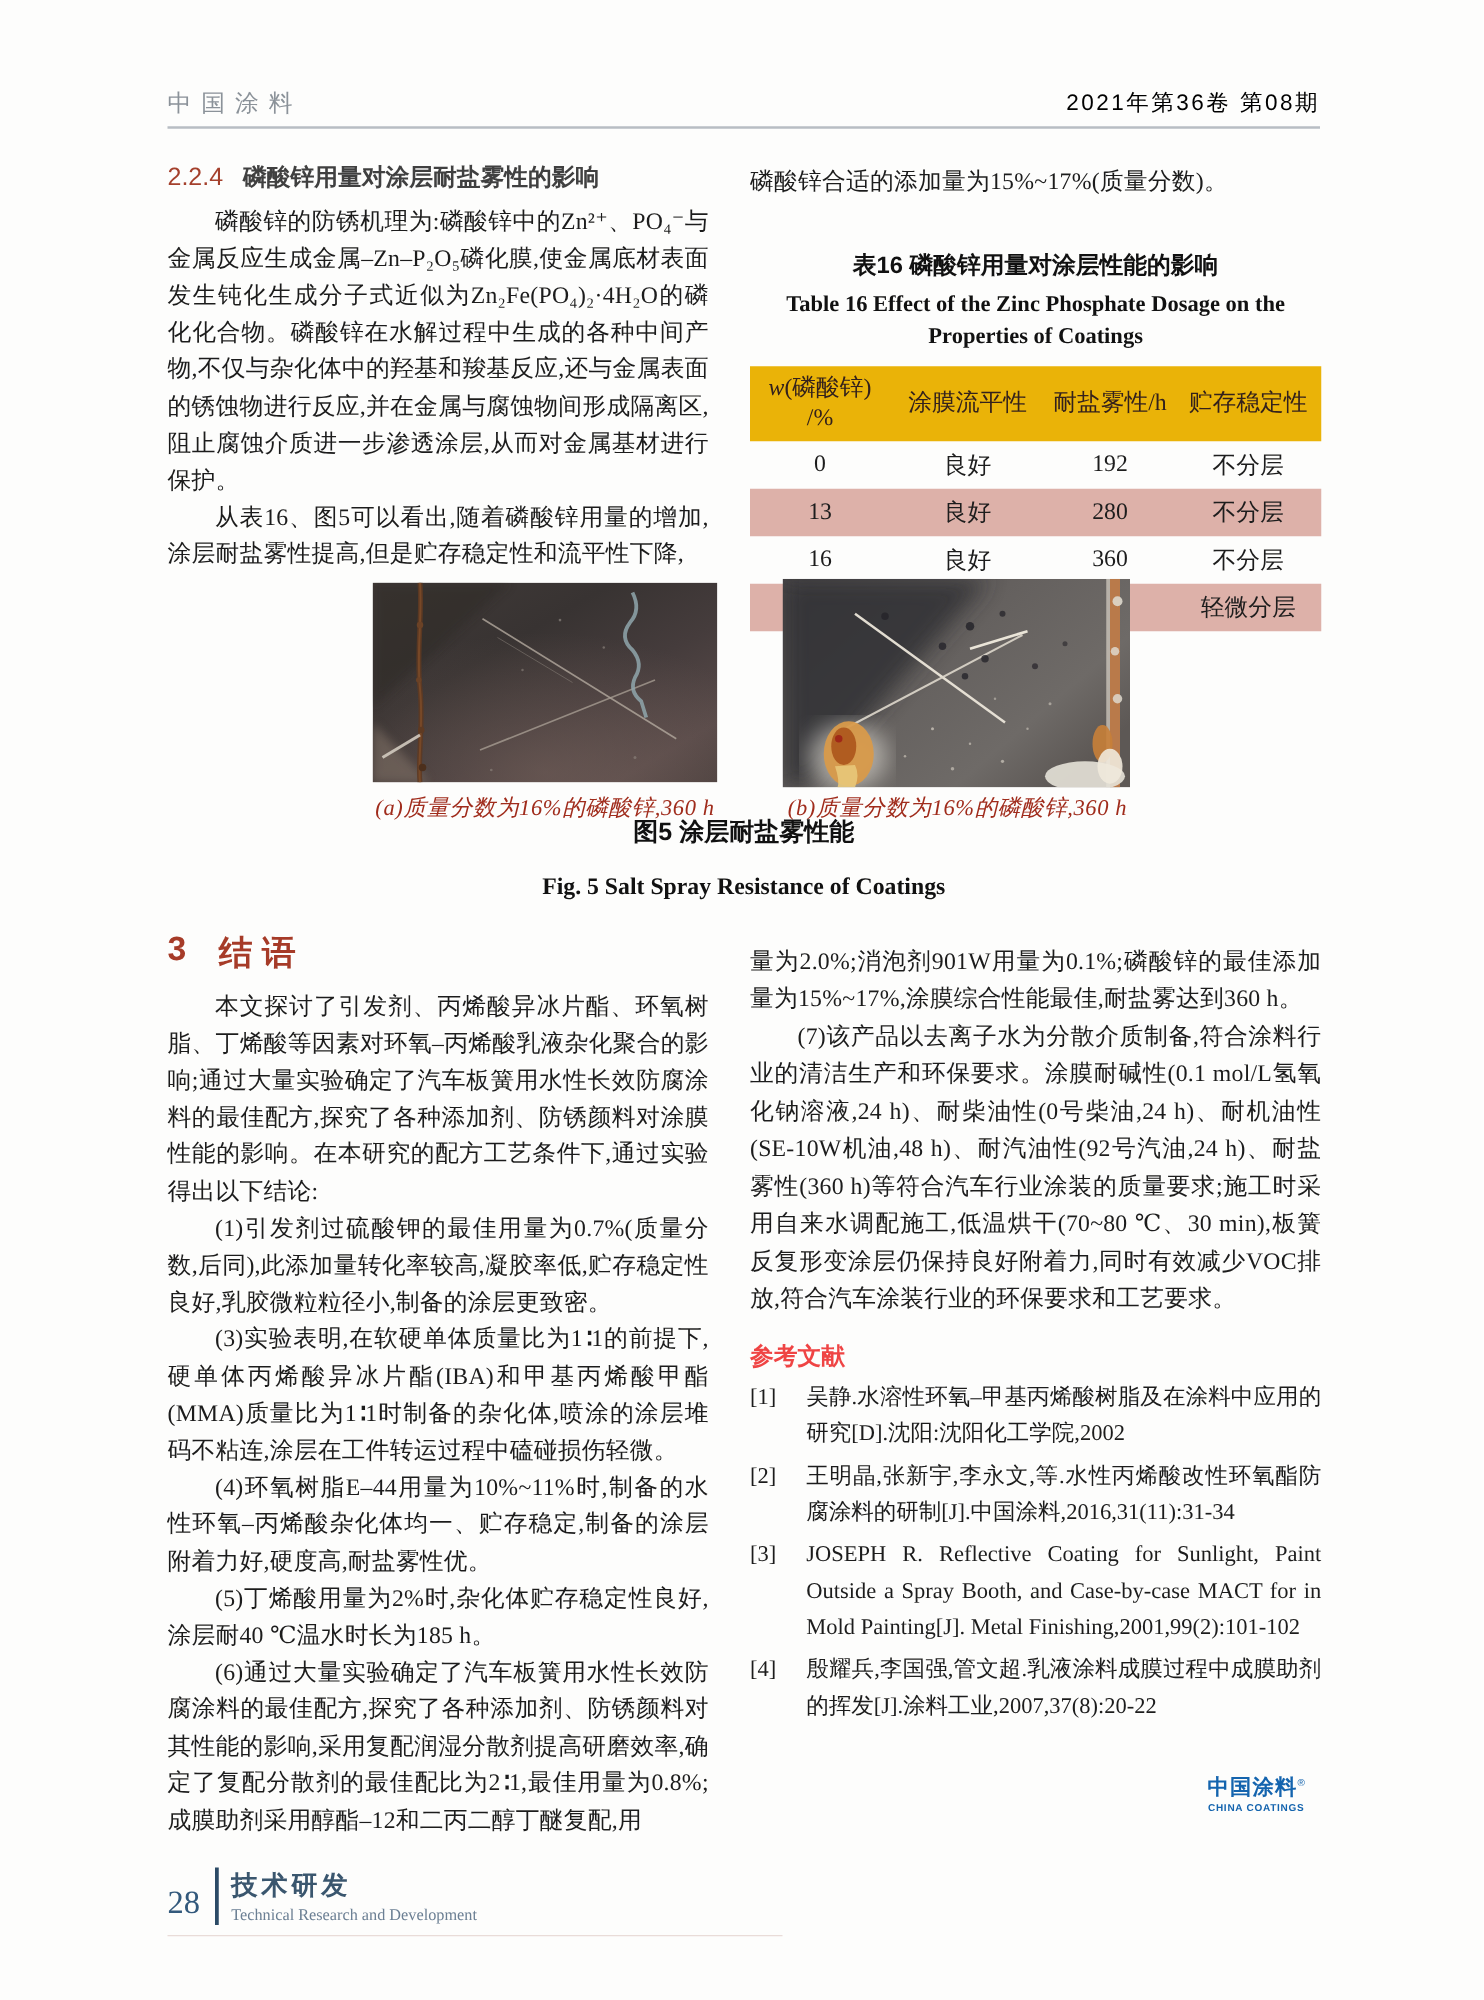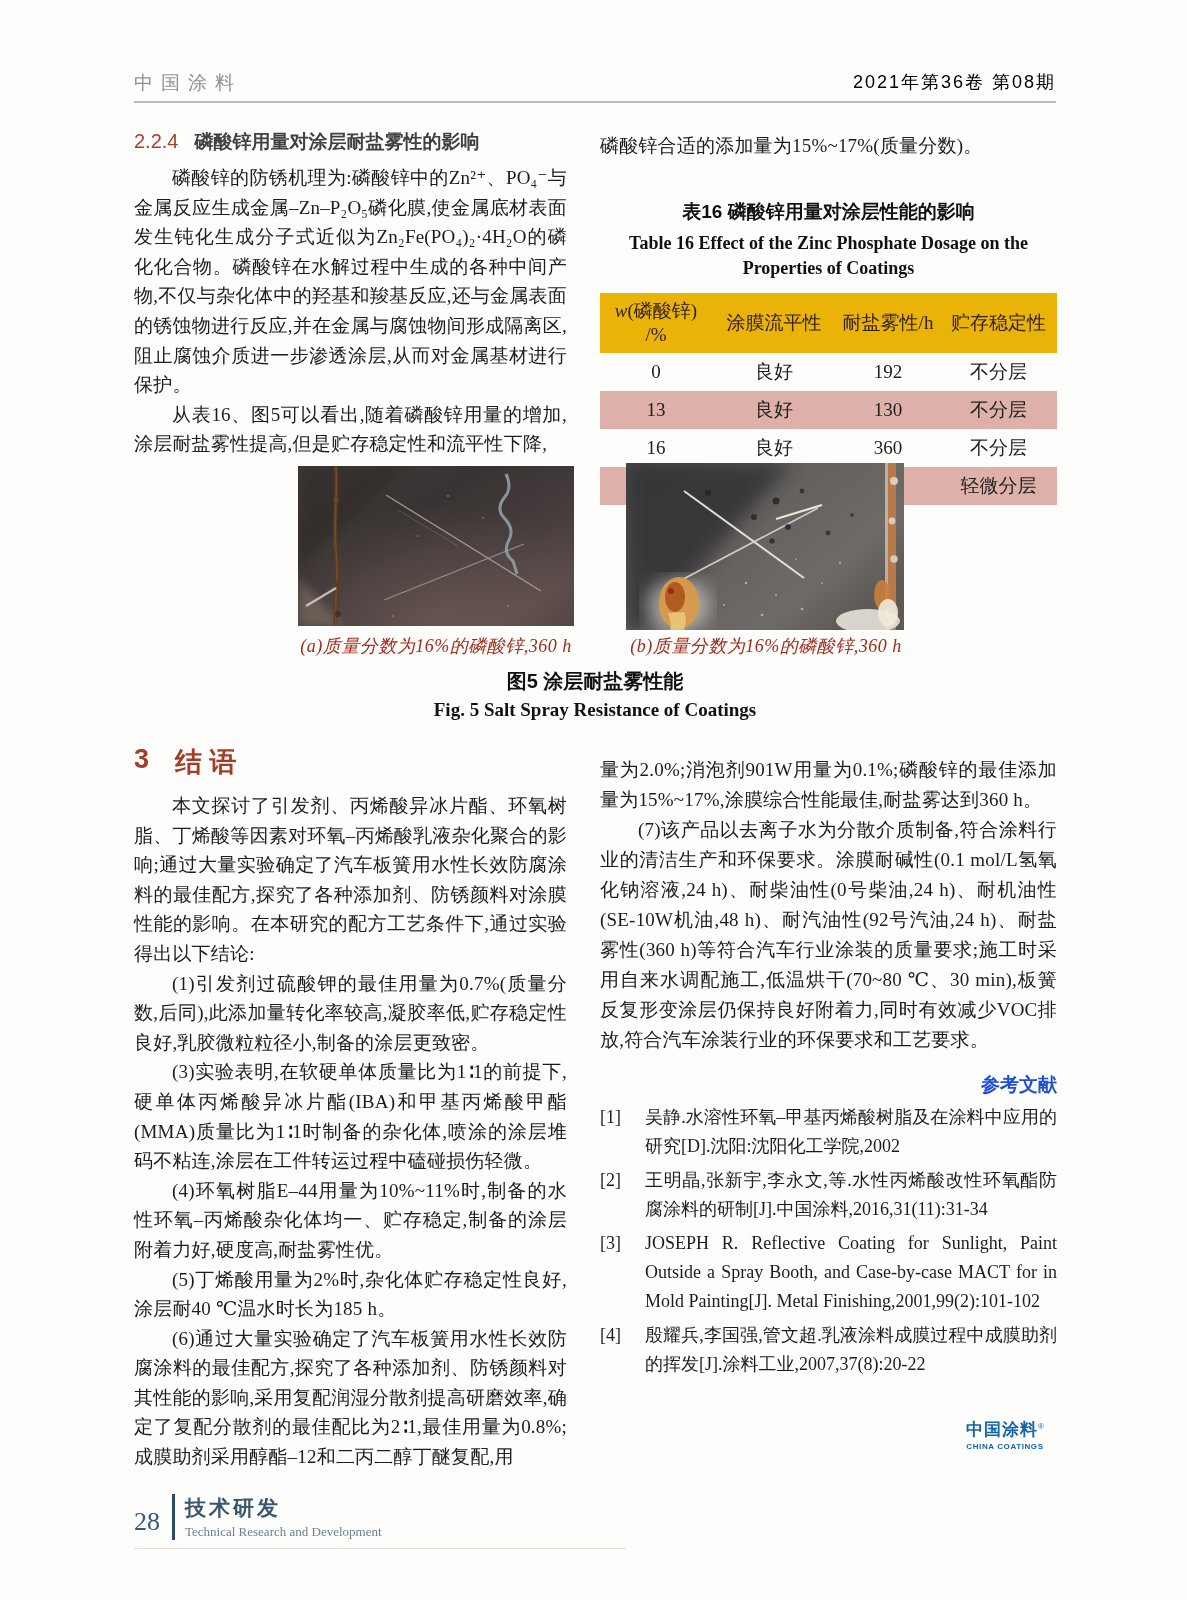--- a/index.html
+++ b/index.html
@@ -45,22 +45,22 @@
   .fig-title-cn { position:absolute; left:134px; width:922px; text-align:center;
                   font-family:"Liberation Sans","DejaVu Sans",sans-serif;
                   font-weight:bold; font-size:20px; color:#111; }
   .fig-title-en { position:absolute; left:134px; width:922px; text-align:center;
                   font-weight:bold; font-size:19px; color:#111; }
   
   .sec3 { position:absolute; left:134px; top:744px; display:flex; gap:26px;
           font-family:"Liberation Sans","DejaVu Sans",sans-serif;
           color:#a63b28; font-weight:bold; font-size:27px; }
   
-  .refs-heading { text-align:right; font-weight:bold; font-size:19px; margin-top:17px;
-                  font-family:"Liberation Sans","DejaVu Sans",sans-serif; color:#1d4ed8; }
+  .refs-heading { text-align:left; font-weight:bold; font-size:19px; margin-top:17px;
+                  font-family:"Liberation Sans","DejaVu Sans",sans-serif; color:#ef4444; }
   .ref-item { display:flex; margin-top:5px; font-size:18px; line-height:29px; }
   .ref-num { width:45px; flex:none; }
   .ref-text { flex:1; text-align:justify; }
   
   .logo { position:absolute; left:950px; top:1418px; width:110px; text-align:center;
           font-family:"Liberation Sans","DejaVu Sans",sans-serif; color:#1464ae; }
   .logo-cn { font-weight:bold; font-size:17px; letter-spacing:1px; }
   .logo-mark { font-size:8px; vertical-align:super; }
   .logo-en { font-weight:bold; font-size:8px; letter-spacing:0.6px; margin-top:1px; }
   
@@ -116,21 +116,21 @@
       <tbody>
         <tr>
           <td>0</td>
           <td>良好</td>
           <td>192</td>
           <td>不分层</td>
         </tr>
         <tr class="pink">
           <td>13</td>
           <td>良好</td>
-          <td>130</td>
+          <td>280</td>
           <td>不分层</td>
         </tr>
         <tr>
           <td>16</td>
           <td>良好</td>
           <td>360</td>
           <td>不分层</td>
         </tr>
         <tr class="pink">
           <td>19</td>
@@ -233,21 +233,21 @@
       <circle cx="98" cy="142" r="1" fill="#d8d2c6" opacity="0.6"></circle>
       <circle cx="196" cy="120" r="1" fill="#d8d2c6" opacity="0.55"></circle>
       <circle cx="214" cy="100" r="1.2" fill="#d8d2c6" opacity="0.55"></circle>
       <circle cx="170" cy="96" r="1" fill="#d8d2c6" opacity="0.5"></circle>
       <circle cx="136" cy="152" r="1.4" fill="#d8d2c6" opacity="0.6"></circle>
     </svg>
   </div>
 
   <div class="fig-caption" style="left:286px; top:634px; width:300px;">(a)质量分数为16%的磷酸锌,360 h</div>
   <div class="fig-caption" style="left:616px; top:634px; width:300px;">(b)质量分数为16%的磷酸锌,360 h</div>
-  <div class="fig-title-cn" style="top:668px;">图5  涂层耐盐雾性能</div>
+  <div class="fig-title-cn" style="top:652px;">图5  涂层耐盐雾性能</div>
   <div class="fig-title-en" style="top:699px;">Fig. 5   Salt Spray Resistance of Coatings</div>
 
   <div class="sec3">
     <span>3</span>
     <span>结  语</span>
   </div>
 
   <div class="col" style="left:134px; top:791px;">
     <p class="body-para">本文探讨了引发剂、丙烯酸异冰片酯、环氧树脂、丁烯酸等因素对环氧–丙烯酸乳液杂化聚合的影响;通过大量实验确定了汽车板簧用水性长效防腐涂料的最佳配方,探究了各种添加剂、防锈颜料对涂膜性能的影响。在本研究的配方工艺条件下,通过实验得出以下结论:</p>
     <p class="body-para">(1)引发剂过硫酸钾的最佳用量为0.7%(质量分数,后同),此添加量转化率较高,凝胶率低,贮存稳定性良好,乳胶微粒粒径小,制备的涂层更致密。</p>

